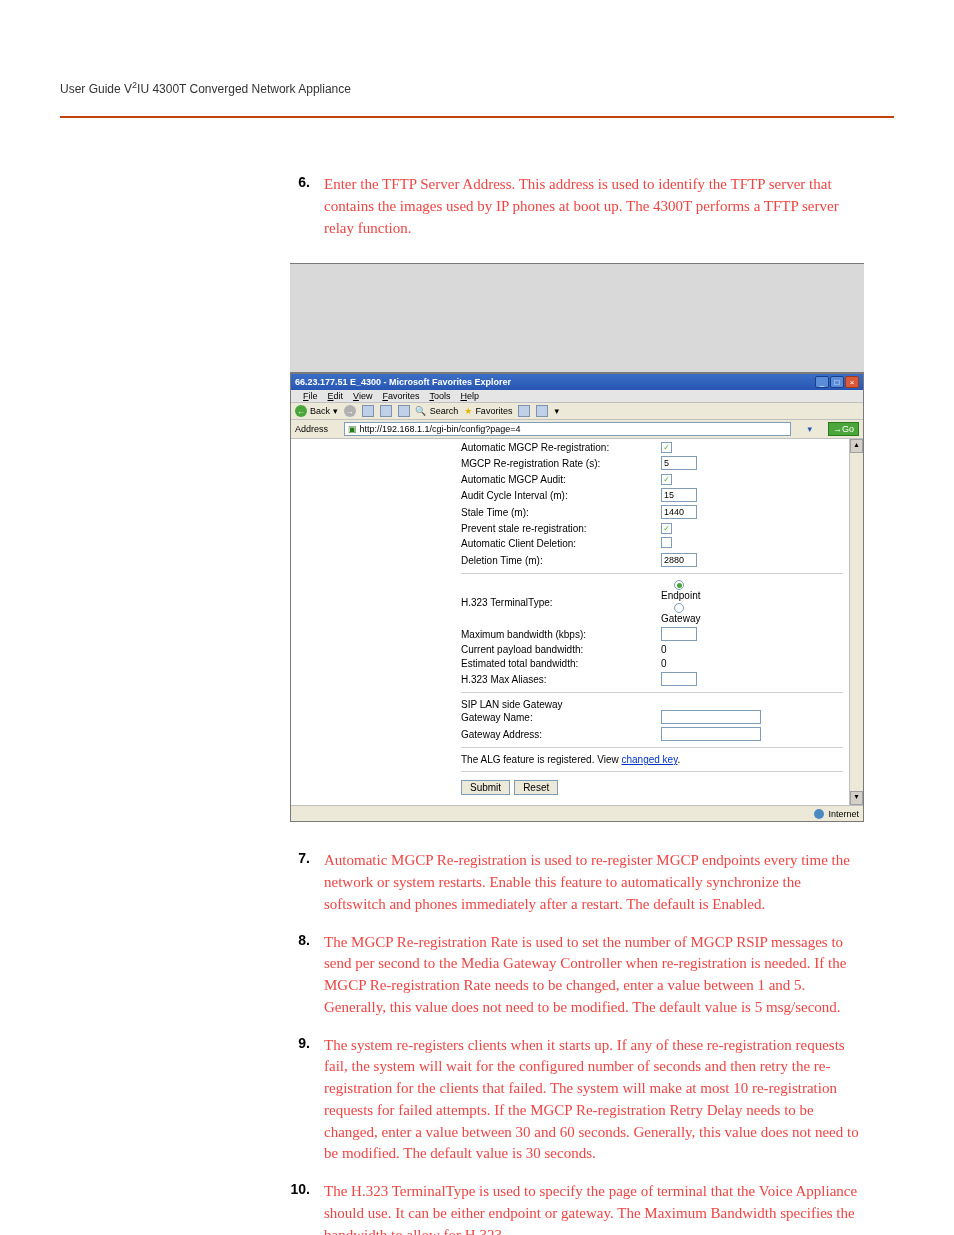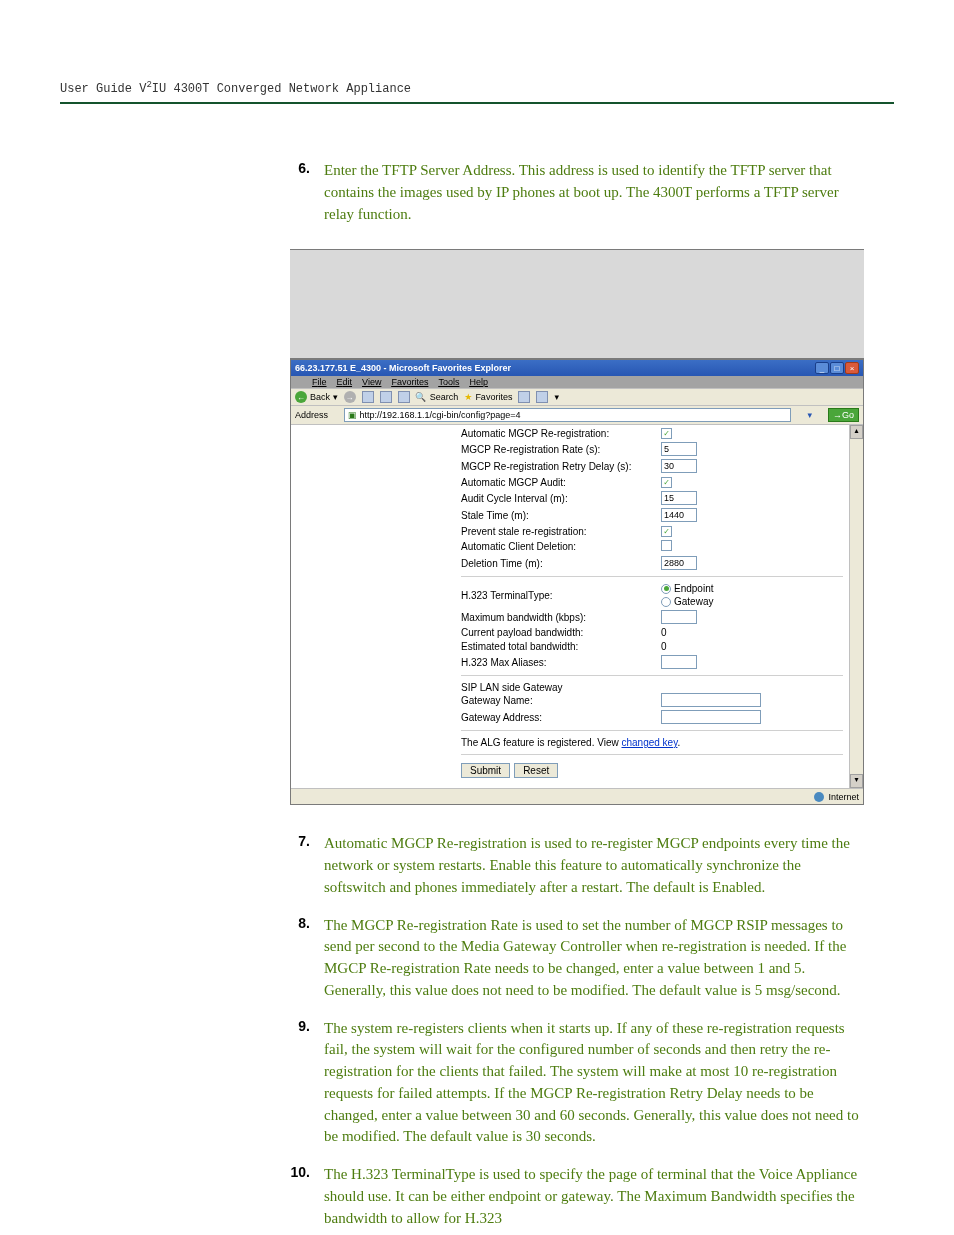--- a/index.html
+++ b/index.html
@@ -6,24 +6,24 @@
   body {
     font-family: "Times New Roman", Georgia, serif;
     background: #fff;
     width: 954px;
     margin: 0 auto;
     padding: 80px 60px 60px 60px;
     color: #000;
   }
   .header-line {
     font-size: 12px;
-    font-family: Liberation Mono, monospace;
+    font-family: Liberation Sans, sans-serif;
     color: #333;
-    padding-bottom: 6px;
-    border-bottom: 2px solid #14532d;
+    padding-bottom: 20px;
+    border-bottom: 2px solid #c2410c;
     margin-bottom: 56px;
   }
   .header-line sup { font-size: 9px; }
   .content-area {
     margin-left: 230px;
     margin-right: 30px;
   }
   .list-item {
     display: flex;
     gap: 14px;
@@ -34,21 +34,21 @@
     font-weight: bold;
     font-size: 14px;
     min-width: 20px;
     text-align: right;
     flex-shrink: 0;
   }
   .list-text {
     font-family: Georgia, "Book Antiqua", serif;
     font-size: 15px;
     line-height: 1.45;
-    color: #4d7c0f;
+    color: #ef4444;
   }
   .screenshot-block {
     margin: 24px 0 28px 0;
   }
   .banner-rect {
     background: #d9d9d9;
     border-top: 1px solid #7a7a7a;
     border-bottom: 1px solid #7a7a7a;
     height: 110px;
   }
@@ -72,28 +72,27 @@
   .ie-titlebar .wb {
     width: 14px; height: 12px;
     background: #5a8cd8;
     border: 1px solid #1a3f8a;
     border-radius: 2px;
     display:flex; align-items:center; justify-content:center;
     font-size:8px; color:#fff;
   }
   .ie-titlebar .wb.close { background: #d95a3a; border-color:#a03a1a; }
   .ie-menubar {
-    background: #a3a3a3;
-    padding: 1px 21px;
+    background: #e5e5e5;
+    padding: 1px 12px;
     display: flex;
     gap: 10px;
     font-size: 9px;
     color: #000;
     border-bottom: 1px solid #c0c0c0;
-    text-decoration: underline;
   }
   .ie-menubar span::first-letter { text-decoration: underline; }
   .ie-toolbar {
     background: #ece9d8;
     padding: 2px 4px;
     display: flex;
     align-items: center;
     gap: 6px;
     font-size: 9px;
     border-bottom: 1px solid #c0c0c0;
@@ -157,21 +156,21 @@
     font-size:8px; color:#4aa63a;
   }
   .tiny-radio {
     width: 10px; height: 10px; border:1px solid #7f9db9; border-radius:50%;
     display:inline-flex; align-items:center; justify-content:center;
     margin-right:3px;
   }
   .tiny-radio .dot { width:5px; height:5px; background:#4aa63a; border-radius:50%; }
   .section-div { border-top: 1px solid #d0d0d0; margin: 6px 0; }
   .radio-group { display:flex; flex-direction:column; gap:2px; font-size:10px; }
-  .radio-line { display:flex; align-items:center; }
+  .radio-line { display:flex; align-items:center;flex-direction:column; }
   .btn-row { margin-top: 8px; display:flex; gap:4px; }
   .form-btn {
     border: 1px solid #7f9db9; background: #ece9d8;
     padding: 1px 8px; font-size: 10px;
   }
   .link-text { color: #0033cc; text-decoration: underline; }
   .ie-scroll {
     width: 14px; background: #ece9d8; border-left:1px solid #c0c0c0;
     display:flex; flex-direction:column; justify-content:space-between;
   }
@@ -261,24 +260,20 @@
         <div class="left-pad"></div>
         <div class="form-area">
 
           <div class="form-row">
             <div class="lbl">Automatic MGCP Re-registration:</div>
             <div class="val"><span class="tiny-checkbox">✓</span></div>
           </div>
           <div class="form-row">
             <div class="lbl">MGCP Re-registration Rate (s):</div>
             <div class="val"><input class="tiny-input" value="5" style=""></div>
-          </div>
-          <div class="form-row">
-            <div class="lbl">MGCP Re-registration Retry Delay (s):</div>
-            <div class="val"><input class="tiny-input" value="30" style=""></div>
           </div>
           <div class="form-row">
             <div class="lbl">Automatic MGCP Audit:</div>
             <div class="val"><span class="tiny-checkbox">✓</span></div>
           </div>
           <div class="form-row">
             <div class="lbl">Audit Cycle Interval (m):</div>
             <div class="val"><input class="tiny-input" value="15" style=""></div>
           </div>
           <div class="form-row">

